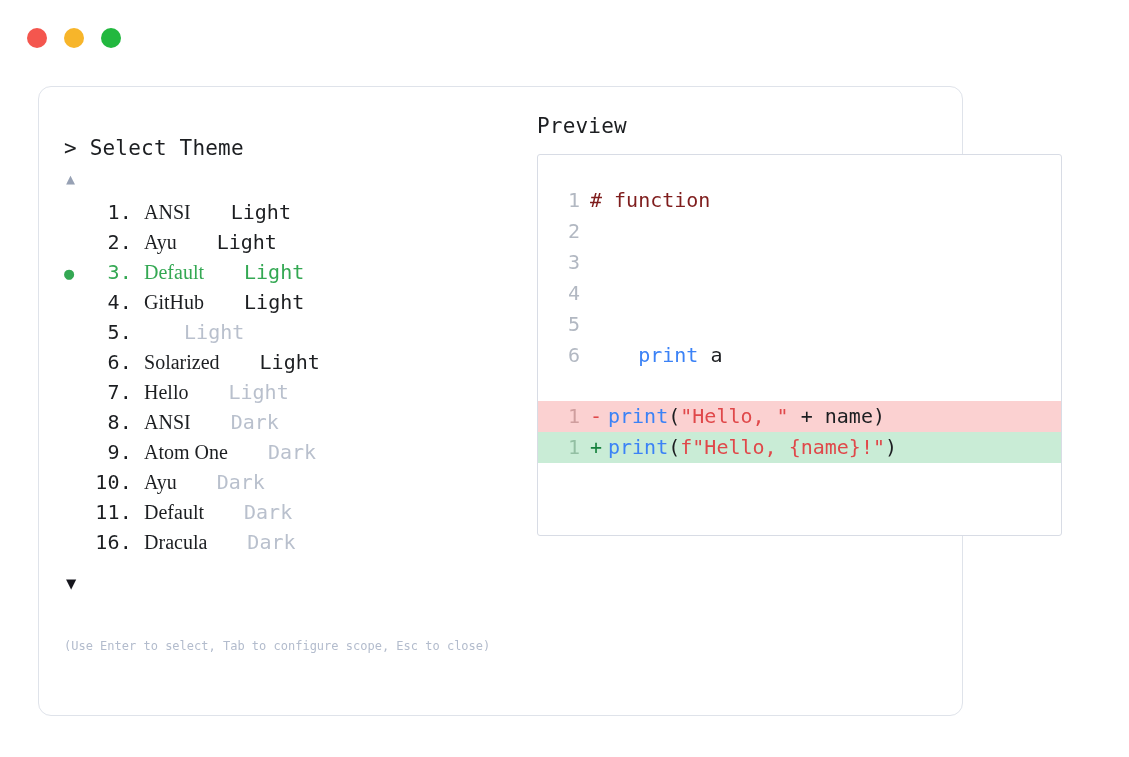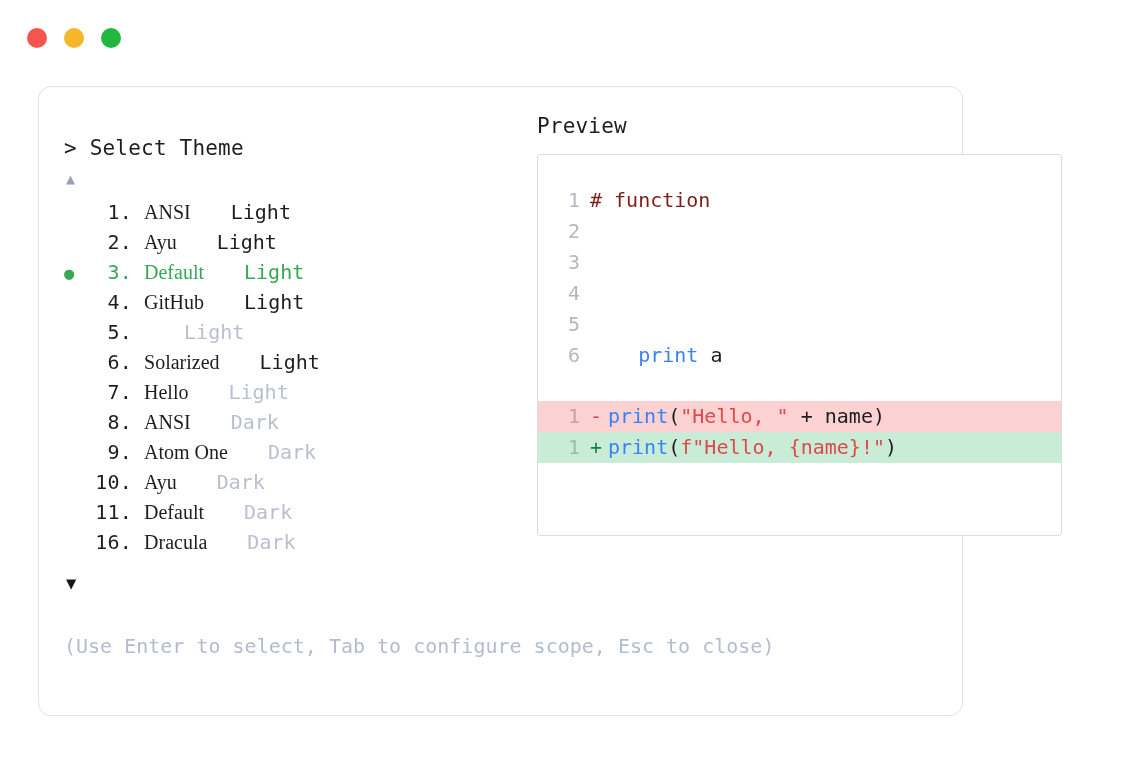--- a/index.html
+++ b/index.html
@@ -116,21 +116,21 @@
   .theme-item.selected .idx,
   .theme-item.selected .dot-sep,
   .theme-item.selected .name,
   .theme-item.selected .variant { color: #34a853; }
 
   
   .hint {
     position: absolute;
     left: 25px;
     top: 545px;
-    font-size: 20px;
+    font-size: 12px;
     line-height: 28px;
     color: #b3bccd;
     white-space: pre;
   }
 
   
   .preview-box {
     margin-top: 13px;
     width: 525px;
     height: 382px;

